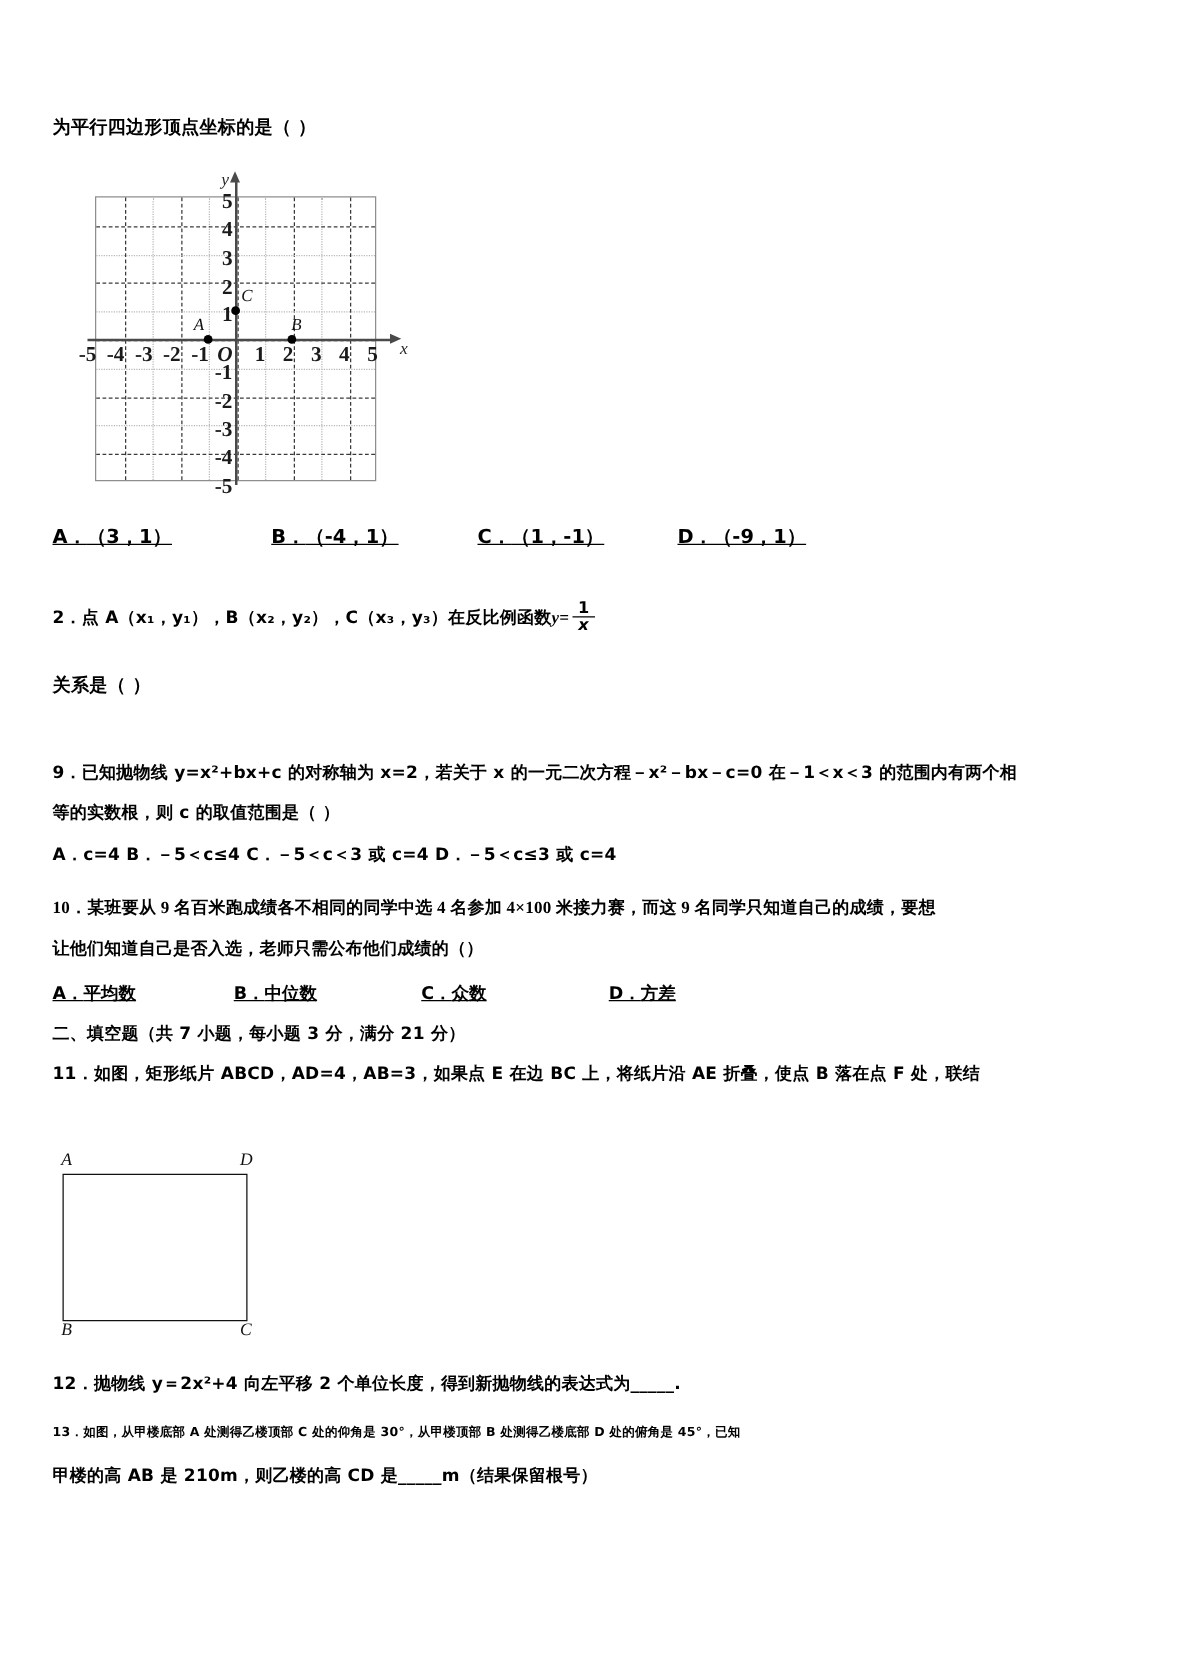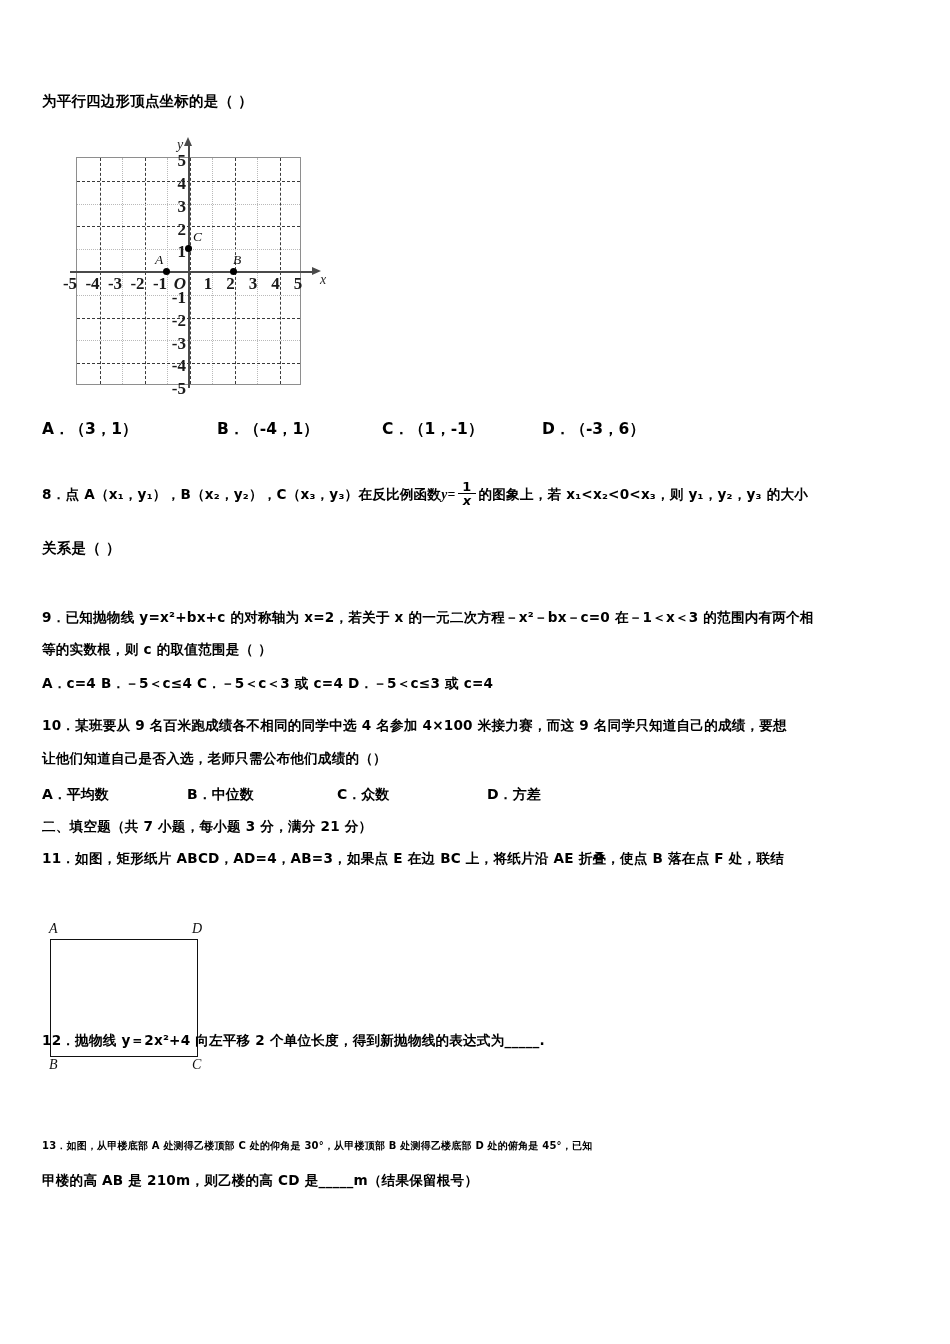--- a/index.html
+++ b/index.html
@@ -38,20 +38,21 @@
   .opt-row {
     position: absolute;
     left: 42px;
     font-size: 15.5px;
     font-weight: bold;
     white-space: nowrap;
     font-family: "DejaVu Sans", "Liberation Sans", sans-serif;
   }
   .opt {
     display: inline-block;
+    text-decoration: underline;
   }
   .it { font-style: italic; font-family: "Liberation Serif", "DejaVu Serif", serif; }
   .frac {
     display: inline-block;
     vertical-align: -0.45em;
     text-align: center;
     line-height: 1.02;
     font-size: 0.95em;
     margin: 0 3px;
   }
@@ -239,48 +240,48 @@
     <div class="pt-label" style="left:107px; top:119px;">A</div>
 
     <div class="pt-dot" style="left:182px; top:134.5px;"></div>
     <div class="pt-label" style="left:185px; top:119px;">B</div>
 
     <div class="pt-dot" style="left:137px; top:112px;"></div>
     <div class="pt-label" style="left:145px; top:96px;">C</div>
   </div>
 
   <div class="opt-row" style="top:419px;">
-    <span class="opt" style="width:175px;"><span>A．</span><span>（3，1）</span></span><span class="opt" style="width:165px;"><span>B．</span><span>（-4，1）</span></span><span class="opt" style="width:160px;"><span>C．</span><span>（1，-1）</span></span><span class="opt"><span>D．</span><span>（-3，6）</span></span>
+    <span class="opt" style="width:175px;"><span>A．</span><span>（3，1）</span></span><span class="opt" style="width:165px;"><span>B．</span><span>（-4，1）</span></span><span class="opt" style="width:160px;"><span>C．</span><span>（1，-1）</span></span><span class="opt"><span>D．</span><span>（-9，1）</span></span>
   </div>
 
   <div class="ln cn" style="top:480px; font-size:13.6px;">
-    <span>8．点 A（x₁，y₁），B（x₂，y₂），C（x₃，y₃）在反比例函数</span><span class="it" style="font-style:italic;">y=</span><span class="frac"><span class="num">1</span><span class="den">x</span></span><span>的图象上，若 x₁&lt;x₂&lt;0&lt;x₃，则 y₁，y₂，y₃ 的大小</span>
+    <span>2．点 A（x₁，y₁），B（x₂，y₂），C（x₃，y₃）在反比例函数</span><span class="it" style="font-style:italic;">y=</span><span class="frac"><span class="num">1</span><span class="den">x</span></span>
   </div>
   <div class="ln cn" style="top:539px;">关系是（     ）</div>
 
   <div class="ln cn" style="top:609px; font-size:13.6px;">9．已知抛物线 y=x²+bx+c 的对称轴为 x=2，若关于 x 的一元二次方程－x²－bx－c=0 在－1＜x＜3 的范围内有两个相</div>
   <div class="ln cn" style="top:641px; font-size:13.6px;">等的实数根，则 c 的取值范围是（      ）</div>
   <div class="ln cn" style="top:675px; font-size:13.6px;">A．c=4   B．－5＜c≤4   C．－5＜c＜3 或 c=4   D．－5＜c≤3 或 c=4</div>
 
-  <div class="ln cn" style="top:717px; font-size:13.6px;">10．某班要从 9 名百米跑成绩各不相同的同学中选 4 名参加 4×100 米接力赛，而这 9 名同学只知道自己的成绩，要想</div>
+  <div class="ln cn" style="top:717px; font-size:13.6px;font-family:Liberation Serif, serif;">10．某班要从 9 名百米跑成绩各不相同的同学中选 4 名参加 4×100 米接力赛，而这 9 名同学只知道自己的成绩，要想</div>
   <div class="ln cn" style="top:750px; font-size:13.6px;">让他们知道自己是否入选，老师只需公布他们成绩的（）</div>
   <div class="opt-row" style="top:786px; font-size:14px;">
     <span class="opt" style="width:145px;"><span>A．</span><span>平均数</span></span><span class="opt" style="width:150px;"><span>B．</span><span>中位数</span></span><span class="opt" style="width:150px;"><span>C．</span><span>众数</span></span><span class="opt"><span>D．</span><span>方差</span></span>
   </div>
 
   <div class="ln cn" style="top:818px; font-size:13.6px;">二、填空题（共 7 小题，每小题 3 分，满分 21 分）</div>
 
   <div class="ln cn" style="top:850px; font-size:13.6px;">11．如图，矩形纸片 ABCD，AD=4，AB=3，如果点 E 在边 BC 上，将纸片沿 AE 折叠，使点 B 落在点 F 处，联结</div>
 
   <div id="rect-figure">
     <div class="rect-shape"></div>
     <div class="rect-label" style="left:9px; top:9px;">A</div>
     <div class="rect-label" style="left:152px; top:9px;">D</div>
     <div class="rect-label" style="left:9px; top:145px;">B</div>
     <div class="rect-label" style="left:152px; top:145px;">C</div>
   </div>
 
-  <div class="ln cn" style="top:1032px; font-size:13.6px;">12．抛物线 y＝2x²+4 向左平移 2 个单位长度，得到新抛物线的表达式为_____.</div>
+  <div class="ln cn" style="top:1098px; font-size:13.6px;">12．抛物线 y＝2x²+4 向左平移 2 个单位长度，得到新抛物线的表达式为_____.</div>
 
   <div class="ln cn" style="top:1139px; font-size:10px;">13．如图，从甲楼底部 A 处测得乙楼顶部 C 处的仰角是 30°，从甲楼顶部 B 处测得乙楼底部 D 处的俯角是 45°，已知</div>
   <div class="ln cn" style="top:1172px; font-size:13.6px;">甲楼的高 AB 是 210m，则乙楼的高 CD 是_____m（结果保留根号）</div>
 
 </div>
 
 </body></html>

